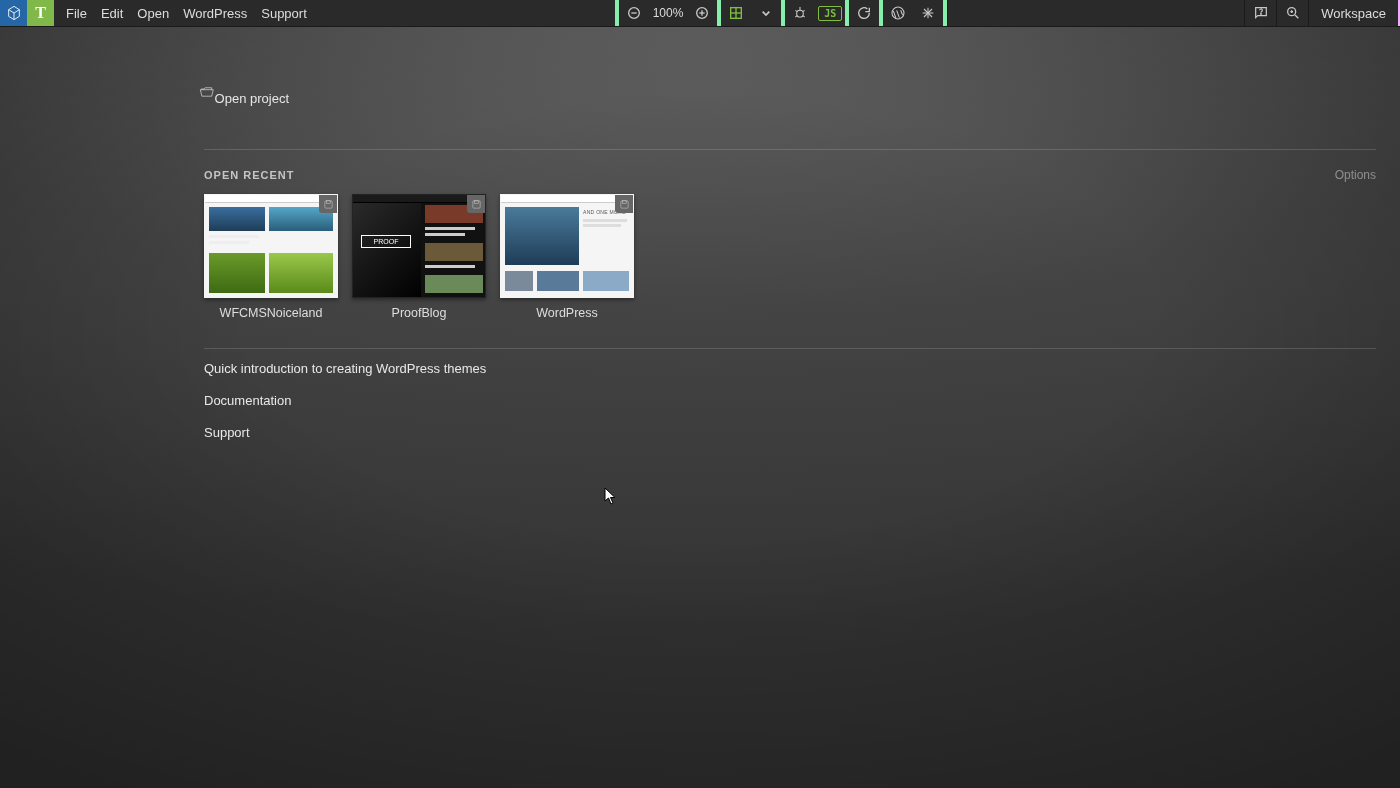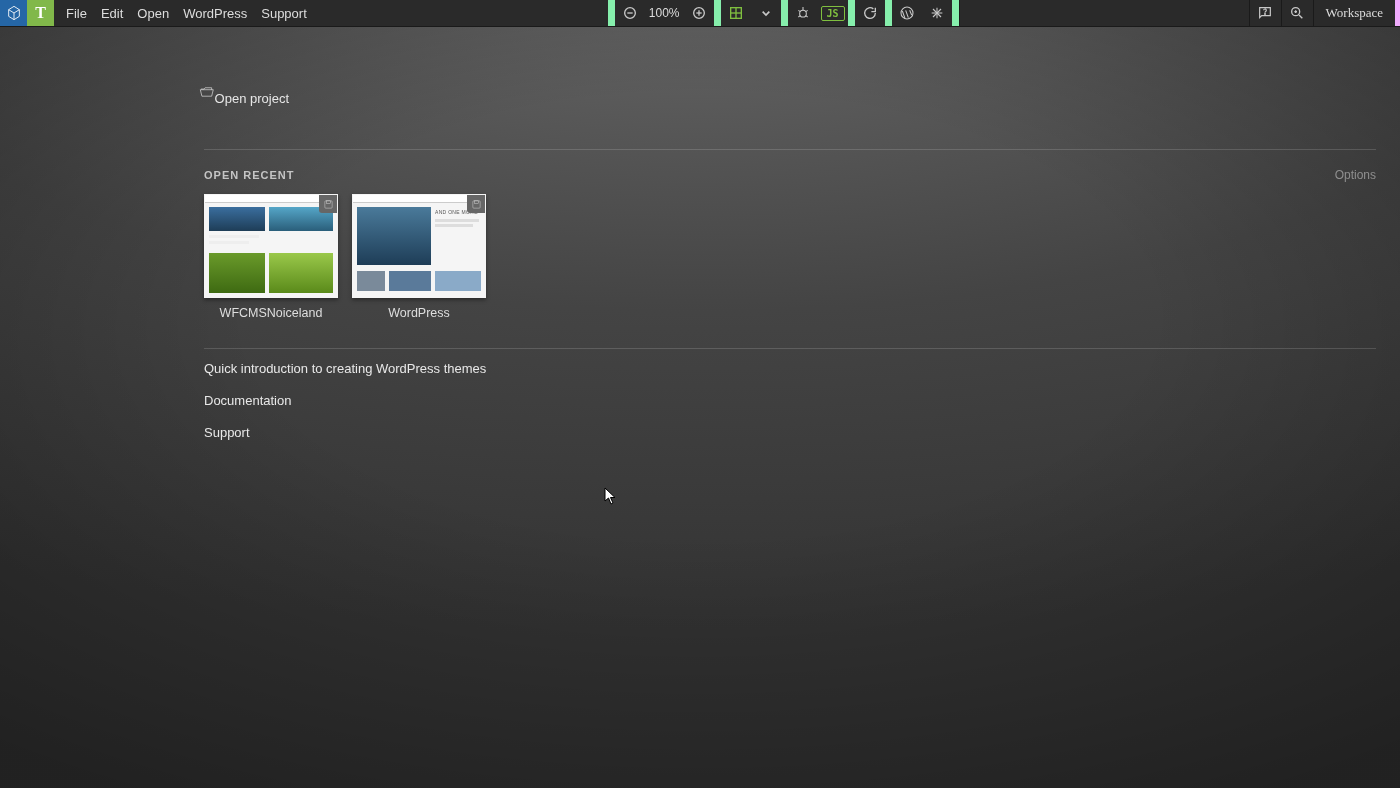--- a/index.html
+++ b/index.html
@@ -27,30 +27,30 @@
   }
   .tb-sq { width:27px; display:flex; align-items:center; justify-content:center; }
   .tb-logo { background:#2566a6; }
   .tb-logo svg { width:16px; height:16px; }
   .tb-text { background:#81b84a; color:#fff; font-weight:700; font-size:16px; font-family:Georgia, serif; }
   .tb-menus { display:flex; align-items:center; gap:14px; padding:0 12px; }
   .tb-menus span { cursor:default; }
 
   .tb-spacer { flex:1; }
 
-  .tb-group { display:flex; align-items:stretch; border-left:7px solid #86efac;text-align:right; }
+  .tb-group { display:flex; align-items:stretch; border-left:4px solid #86efac;text-align:right; }
   .tb-btn { width:30px; display:flex; align-items:center; justify-content:center; color:#c8c8c8; }
   .tb-btn.active { color:#7fbf3f; }
   .tb-btn svg { width:16px; height:16px; }
   .tb-zoomtxt { display:flex; align-items:center; padding:0 4px; font-size:12px; color:#dcdcdc; }
   .js-badge { font-family: monospace; font-size:10px; font-weight:700; padding:1px 5px; border:1.5px solid #7fbf3f; color:#7fbf3f; border-radius:2px; }
 
   .tb-right { display:flex; align-items:stretch; border-left:1px solid #1a1a1a; }
   .tb-right .tb-btn { width:32px; border-right:1px solid #1a1a1a; }
-  .tb-ws { display:flex; align-items:center; padding:12px 12px; color:#dcdcdc; border-right:5px solid #f0abfc;font-family:Liberation Serif, serif; }
+  .tb-ws { display:flex; align-items:center; padding:12px 12px; color:#dcdcdc; border-right:2px solid #f0abfc; }
 
   
   .page { position:relative; z-index:1; padding: 44px 24px 0 204px; }
 
   .open-proj { display:flex; align-items:center; width:90px; margin-left:-5px; margin-bottom:38px; cursor:pointer; }
   .open-proj svg { width:44px; height:40px; stroke:#cfcfcf; fill:none; }
   .open-proj span { margin-top:14px; font-size:13px; color:#e6e6e6; white-space:nowrap; }
 
   .hr { height:1px; background:rgba(255,255,255,0.15); margin-right:0; }
 
@@ -231,20 +231,42 @@
         <div class="badge">
             <svg viewBox="0 0 24 24">
               <rect x="4" y="4" width="16" height="16" rx="2"></rect>
               <rect x="8" y="4" width="8" height="6"></rect>
             </svg>
           </div>
       </div>
       <div class="caption">WFCMSNoiceland</div>
     </div>
 
+    <div class="proj-card">
+      <div class="thumb" style="background:#111">
+        <div class="mini">
+          <div class="bar" style="background:#1a1a1a;border-color:#000"></div>
+          <div class="tile" style="left:0;top:8px;width:68px;height:96px;background:linear-gradient(135deg,#2a2a2a,#000)"></div>
+          <div style="position:absolute;left:8px;top:40px;width:50px;text-align:center;color:#fff;font-size:7px;border:1px solid #fff;padding:2px 0">PROOF</div>
+          <div style="position:absolute;left:72px;top:10px;width:58px;height:18px;background:#7a3a2a"></div>
+          <div class="mini-text" style="left:72px;top:32px;width:50px;background:#ccc"></div>
+          <div class="mini-text" style="left:72px;top:38px;width:40px;background:#ccc"></div>
+          <div style="position:absolute;left:72px;top:48px;width:58px;height:18px;background:#6a5a3a"></div>
+          <div class="mini-text" style="left:72px;top:70px;width:50px;background:#ccc"></div>
+          <div style="position:absolute;left:72px;top:80px;width:58px;height:18px;background:#6a8a5a"></div>
+        </div>
+        <div class="badge">
+            <svg viewBox="0 0 24 24">
+              <rect x="4" y="4" width="16" height="16" rx="2"></rect>
+              <rect x="8" y="4" width="8" height="6"></rect>
+            </svg>
+          </div>
+      </div>
+      <div class="caption">ProofBlog</div>
+    </div>
 
     <div class="proj-card">
       <div class="thumb">
         <div class="mini">
           <div class="bar"></div>
           <div class="tile" style="left:4px;top:12px;width:74px;height:58px;background:linear-gradient(#4a7a9a,#1e3d57)"></div>
           <div style="position:absolute;left:82px;top:14px;font-size:5px;color:#555;letter-spacing:0.3px">AND ONE MORE</div>
           <div class="mini-text" style="left:82px;top:24px;width:44px;background:#ddd"></div>
           <div class="mini-text" style="left:82px;top:29px;width:38px;background:#ddd"></div>
           <div class="tile" style="left:4px;top:76px;width:28px;height:20px;background:#7a8a9a"></div>

